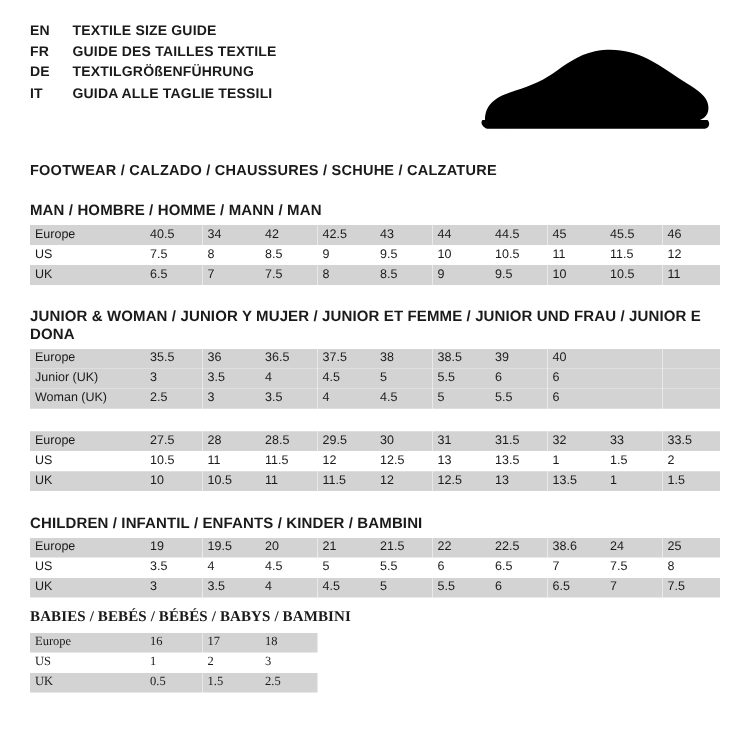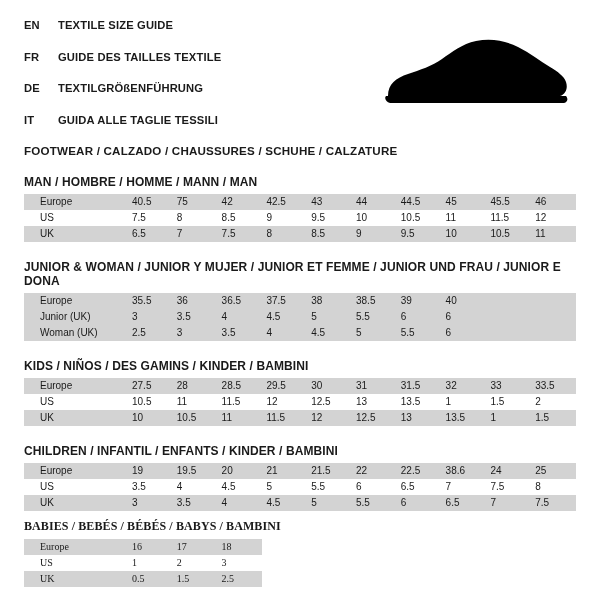--- a/index.html
+++ b/index.html
@@ -24,21 +24,21 @@
 
   
   .header {
     display: flex;
     align-items: flex-start;
     justify-content: space-between;
   }
   .lang-block {
     display: flex;
     flex-direction: column;
-    gap: 16px;
+    gap: 1px;
   }
   .lang-row {
     display: flex;
     font-size: 11.2px;
     font-weight: bold;
     line-height: 15.5px;
     letter-spacing: 0.15px;
   }
   .lang-code {
     width: 34px;
@@ -88,21 +88,21 @@
     padding: 0 0 0 4px;
     line-height: 16px;
     white-space: nowrap;
     overflow: hidden;
   }
   table.size tr.shaded td {
     background: #d3d3d3;
   }
   table.size td.label {
     width: 88px;
-    padding-left: 16px;
+    padding-left: 4px;
   }
   
   .babies table.size td.label { width: 88px; }
 </style>
 </head>
 <body>
 
 <div class="page">
 
   <div class="header">
@@ -133,21 +133,21 @@
 
   <div class="footwear-title">FOOTWEAR / CALZADO / CHAUSSURES / SCHUHE / CALZATURE</div>
 
   <div class="section">
     <div class="section-title">MAN / HOMBRE / HOMME / MANN / MAN</div>
     <table class="size">
       <tbody>
           <tr class="shaded">
         <td class="label">Europe</td>
         <td>40.5</td>
-        <td>75</td>
+        <td>34</td>
         <td>42</td>
         <td>42.5</td>
         <td>43</td>
         <td>44</td>
         <td>44.5</td>
         <td>45</td>
         <td>45.5</td>
         <td>46</td>
       </tr>
       <tr>
@@ -221,21 +221,20 @@
         <td>5.5</td>
         <td>6</td>
         <td></td>
         <td></td>
       </tr>
     </tbody>
       </table>
   </div>
 
   <div class="section">
-    <div class="section-title">KIDS / NIÑOS / DES GAMINS / KINDER / BAMBINI</div>
     <table class="size">
       <tbody>
           <tr class="shaded">
         <td class="label">Europe</td>
         <td>27.5</td>
         <td>28</td>
         <td>28.5</td>
         <td>29.5</td>
         <td>30</td>
         <td>31</td>

